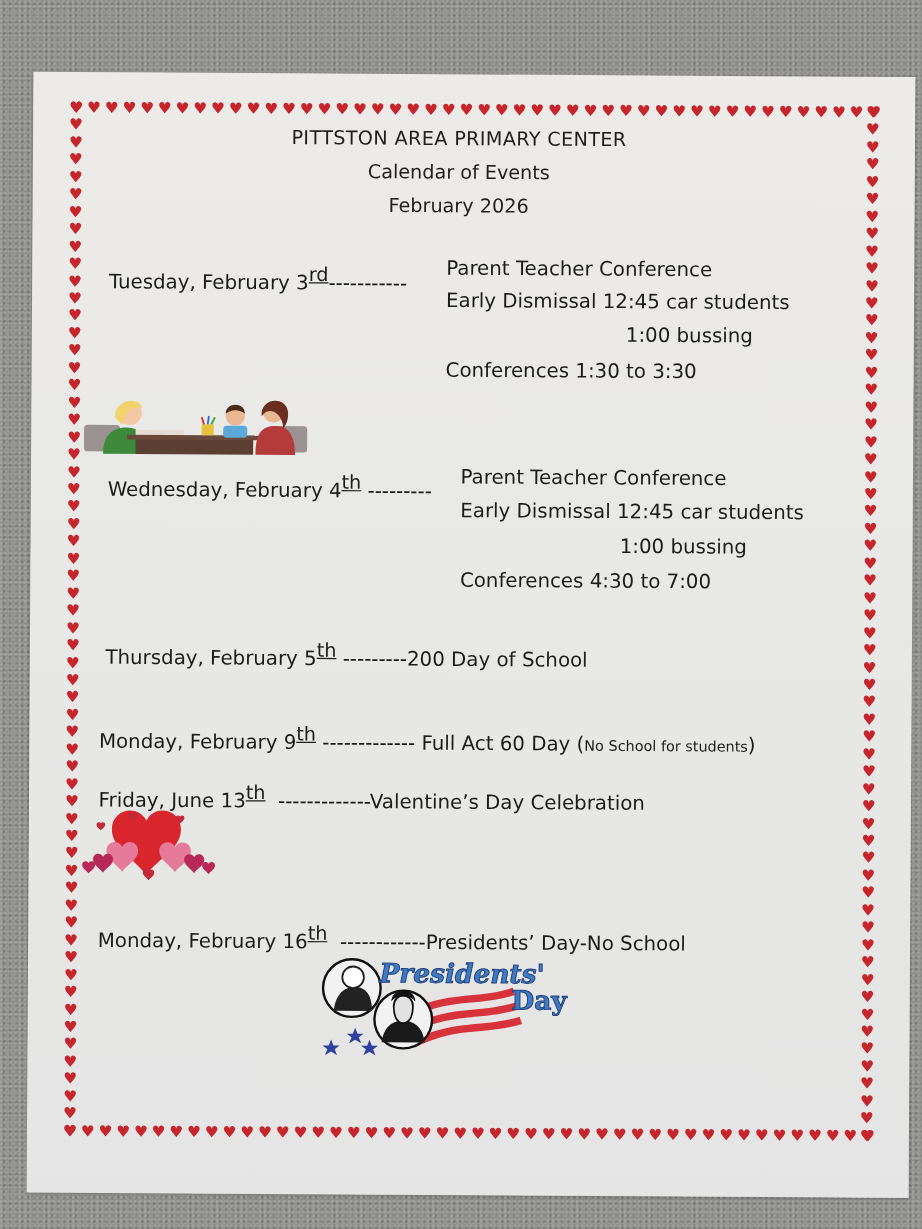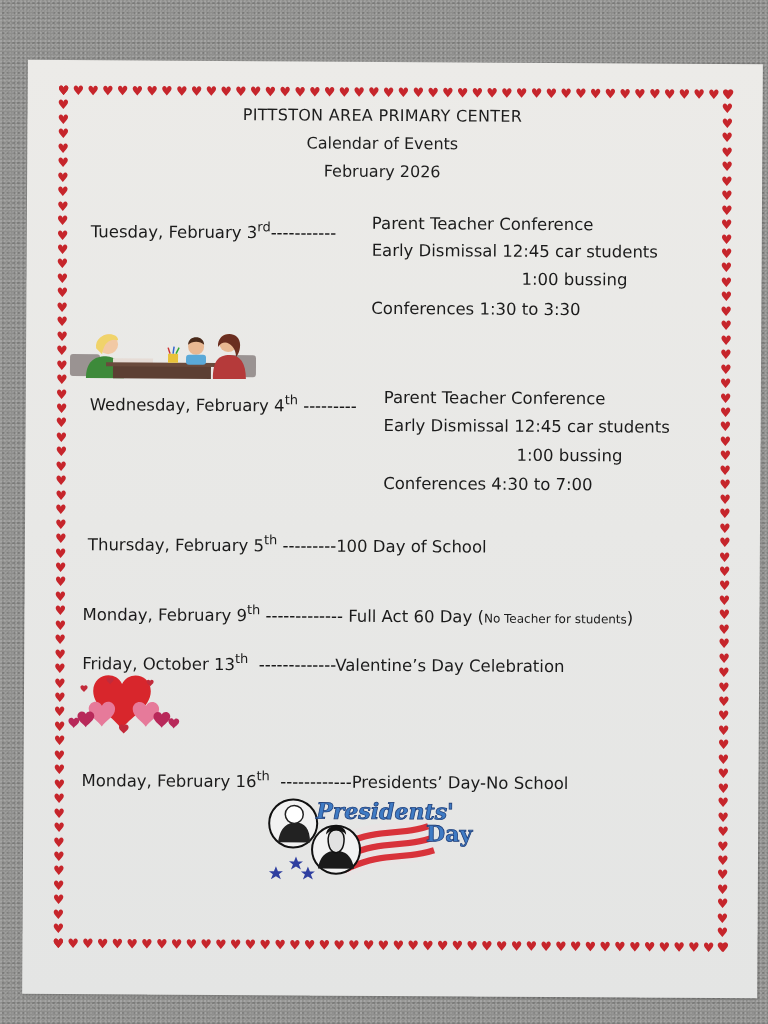--- a/index.html
+++ b/index.html
@@ -62,21 +62,21 @@
     .h1 { top: 44px; letter-spacing: 0.3px; }
     .h2 { top: 72px; }
     .h3 { top: 100px; }
 
     .line {
       position: absolute;
       color: #1b1b1b;
       font-size: 16.5px;
       white-space: nowrap;
     }
-    .line sup { font-size: 13px; vertical-align: 7px; }
+    .line sup { font-size: 16px; vertical-align: 7px; text-decoration: underline; }
     .small { font-size: 12px; }
 
     .clip-conference {
       position: absolute;
       left: 42px;
       top: 266px;
       width: 190px;
       height: 56px;
     }
     .clip-hearts {
@@ -350,25 +350,25 @@
     <circle cx="160" cy="16" r="9" fill="#e9b892"></circle>
     <path d="M150 20 C148 4 172 2 172 18 C172 26 168 30 168 30 C168 18 156 10 150 20 Z" fill="#6b2e20"></path>
   </svg>
 
   <div class="line" style="left:64px; top:331px;"><span>Wednesday, February 4</span><sup>th</sup><span> ---------</span></div>
   <div class="line" style="left:358px; top:326px;">Parent Teacher Conference</div>
   <div class="line" style="left:358px; top:354px;">Early Dismissal 12:45 car students</div>
   <div class="line" style="left:491px; top:383px;">1:00 bussing</div>
   <div class="line" style="left:358px; top:412px;">Conferences 4:30 to 7:00</div>
 
-  <div class="line" style="left:63px; top:471px;"><span>Thursday, February 5</span><sup>th</sup><span> ---------</span><span>100 Day of School</span></div>
-
-  <div class="line" style="left:58px; top:541px;"><span>Monday, February 9</span><sup>th</sup><span> ------------- </span><span>Full Act 60 Day (</span><span class="small">No Teacher for students</span><span>)</span></div>
-
-  <div class="line" style="left:58px; top:590px;"><span>Friday, October 13</span><sup>th</sup><span style="white-space:pre">  -------------</span><span>Valentine’s Day Celebration</span></div>
+  <div class="line" style="left:63px; top:471px;"><span>Thursday, February 5</span><sup>th</sup><span> ---------</span><span>200 Day of School</span></div>
+
+  <div class="line" style="left:58px; top:541px;"><span>Monday, February 9</span><sup>th</sup><span> ------------- </span><span>Full Act 60 Day (</span><span class="small">No School for students</span><span>)</span></div>
+
+  <div class="line" style="left:58px; top:590px;"><span>Friday, June 13</span><sup>th</sup><span style="white-space:pre">  -------------</span><span>Valentine’s Day Celebration</span></div>
 
   <svg class="clip-hearts" viewBox="0 0 120 62">
     <defs>
       <path id="hrt" d="M0,-6 C-3,-12 -12,-10 -12,-3 C-12,4 -3,8 0,13 C3,8 12,4 12,-3 C12,-10 3,-12 0,-6 Z"></path>
     </defs>
     <use href="#hrt" transform="translate(58,26) scale(2.4)" fill="#d8262c"></use>
     <use href="#hrt" transform="translate(38,40) scale(1.1)" fill="#e67a9a"></use>
     <use href="#hrt" transform="translate(82,40) scale(1.1)" fill="#e67a9a"></use>
     <use href="#hrt" transform="translate(22,46) scale(0.7)" fill="#b8295a"></use>
     <use href="#hrt" transform="translate(98,46) scale(0.7)" fill="#b8295a"></use>

